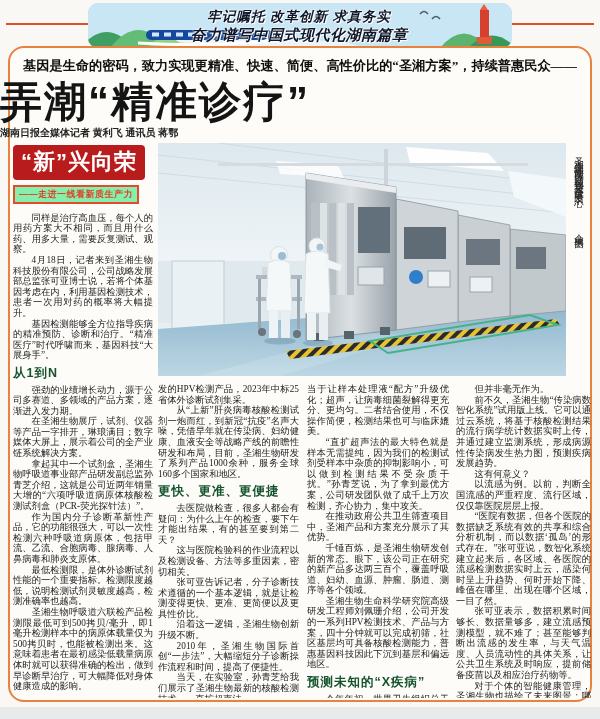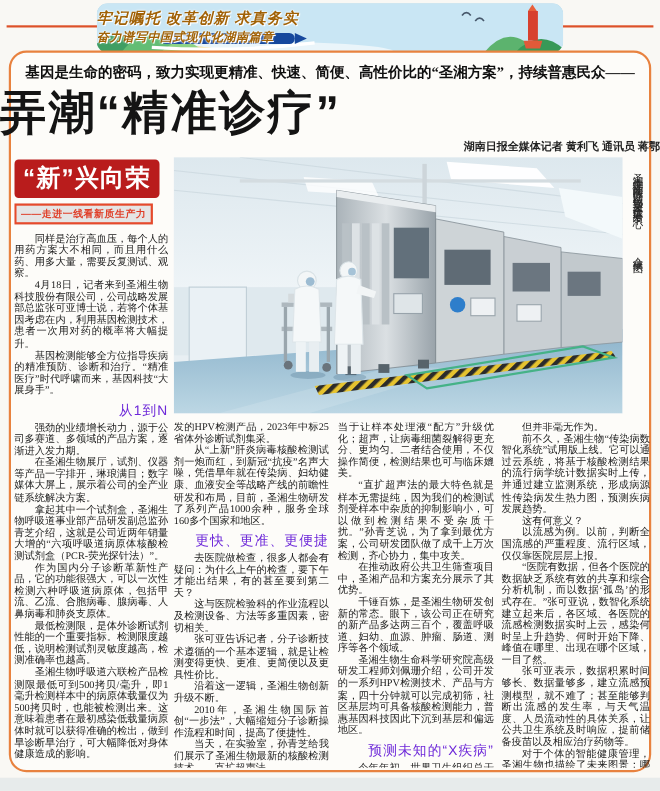--- a/index.html
+++ b/index.html
@@ -7,58 +7,58 @@
   .page{position:relative;width:600px;height:719px;background:#f9f8f4;}
 
   
   .top-rule{position:absolute;left:6px;top:23px;width:588px;height:2px;
     background:#dd5128;}
 
   
   .banner{position:absolute;left:88px;top:3px;width:424px;height:45px;
     border-radius:10px;overflow:hidden;box-shadow:0 0 0 1px #b5d9ea inset;}
   .banner svg{position:absolute;left:0;top:0;}
-  .banner-text{position:absolute;left:0;right:2px;
-    color:#a16207;font-weight:bold;font-style:italic;
+  .banner-text{position:absolute;left:0;right:2px;text-align:center;
+    color:#0f172a;font-weight:bold;font-style:italic;
     font-family:"Liberation Sans",sans-serif;
     text-shadow:0 0 2px #fff,0 0 2px #fff,1px 1px 0 #fff;white-space:nowrap;}
   .banner-l1{top:5px;font-size:13.5px;letter-spacing:1px;}
-  .banner-l2{top:23px;font-size:11px;letter-spacing:.5px;}
+  .banner-l2{top:23px;font-size:15px;letter-spacing:.5px;}
 
   
   .article-frame{position:absolute;left:8px;top:46px;width:584px;height:656px;
     box-sizing:border-box;border:2px solid #e8823f;border-radius:16px;
     background:#fdfcf9;}
 
   .kicker{position:absolute;top:57px;left:0;width:600px;text-align:center;
     font-size:13.2px;font-weight:bold;color:#0f0f0f;white-space:nowrap;
     letter-spacing:0;}
   .main-title{position:absolute;top:74px;left:0;width:600px;text-align:left;
     font-size:42px;font-weight:800;color:#141414;letter-spacing:2px;
     font-family:"Liberation Sans",sans-serif;}
-  .byline{position:absolute;top:126px;left:0;width:600px;text-align:right;
+  .byline{position:absolute;top:126px;left:0;width:600px;text-align:left;
     font-size:10px;font-weight:bold;color:#222;
     font-family:"Liberation Sans",sans-serif;}
 
   
   .badge-wrap{margin:2px 0 9px 0;}
   .badge-main{display:inline-block;background:#b91c1c;color:#fff;
     font-size:22px;font-weight:bold;line-height:1;padding:6px 8px 7px;
     border-radius:4px;font-family:"Liberation Sans",sans-serif;letter-spacing:1px;}
-  .badge-sub{display:block;width:fit-content;margin-top:5px;background:#e5e5e5;
+  .badge-sub{display:block;width:fit-content;margin-top:5px;background:#86efac;
     border:2px solid #e64a2c;color:#e0402a;font-size:9px;font-weight:bold;
     padding:2px 4px;font-family:"Liberation Sans",sans-serif;letter-spacing:.5px;}
 
   
   .col{position:absolute;font-size:9.3px;line-height:10.6px;color:#1b1b1b;
     text-align:justify;overflow:hidden;}
   .col p{margin:0;text-indent:2em;}
   .col p.cont{text-indent:0;}
-  .sec-head{text-align:right;font-weight:normal;font-size:12.5px;
-    margin:7px 0 6px;color:#6d28d9;letter-spacing:1px;text-indent:0;
+  .sec-head{text-align:left;font-weight:bold;font-size:12.5px;
+    margin:7px 0 6px;color:#14532d;letter-spacing:1px;text-indent:0;
     font-family:"Liberation Sans",sans-serif;}
   .col1{left:13px;top:143px;width:140px;height:556px;}
   .col2{left:158px;top:384px;width:141px;height:314px;}
   .col3{left:307px;top:384px;width:142px;height:314px;}
   .col4{left:456px;top:384px;width:135px;height:314px;}
 
   
   .photo{position:absolute;left:158px;top:143px;width:408px;height:233px;
     overflow:hidden;background:#e8eff3;}
   .photo-caption{position:absolute;left:570px;top:150px;height:330px;

